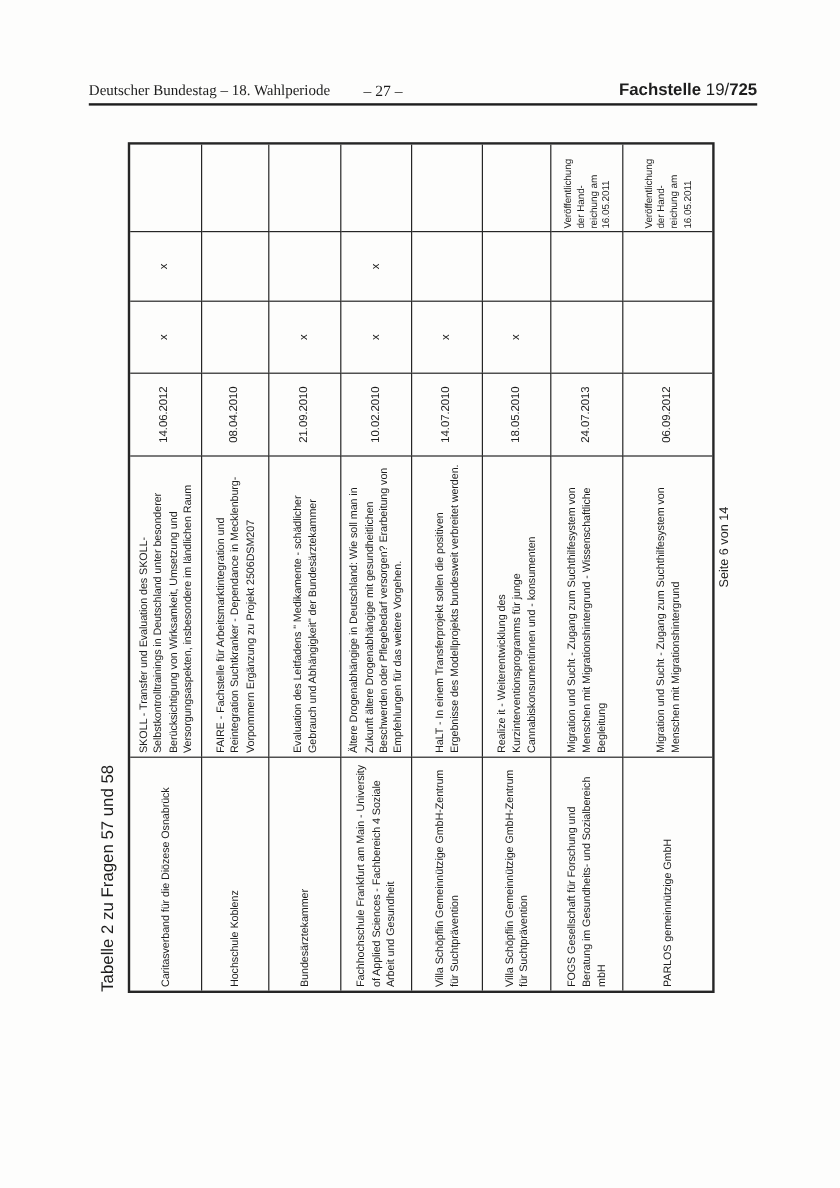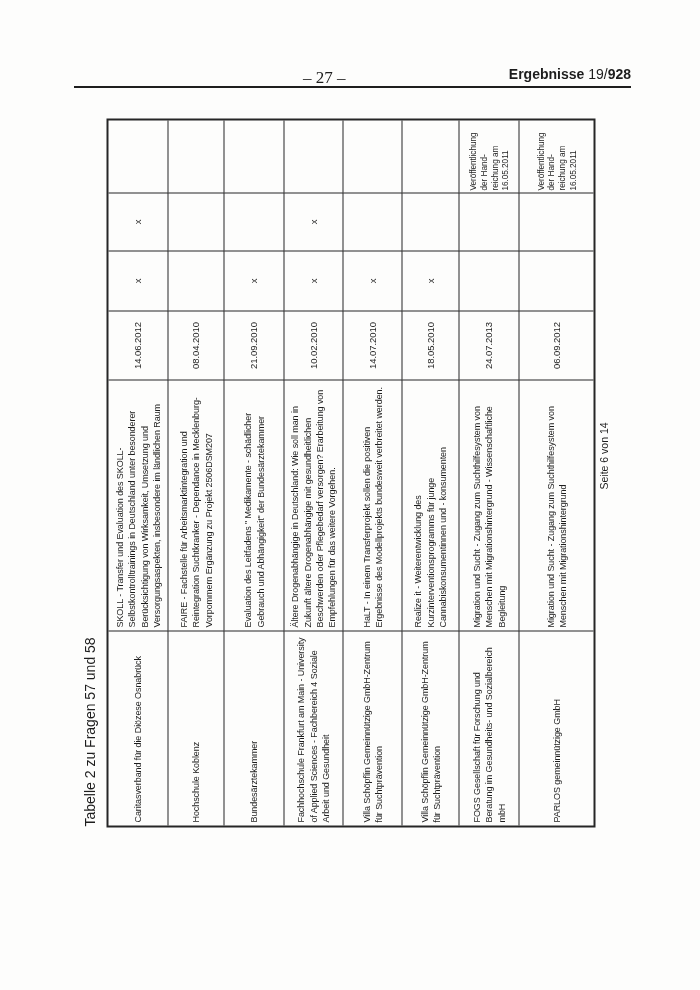--- a/index.html
+++ b/index.html
@@ -4,21 +4,21 @@
 <style>
   html,body { margin:0; padding:0; }
   body { background:#e9e9e9; }
   .sheet {
     position:relative; width:700px; height:990px; margin:0 auto;
     background:#fdfdfc; overflow:hidden;
     font-family:"Liberation Sans", sans-serif; color:#1d1d1d;
   }
   
   .hdr-left   { position:absolute; left:74px;  top:68px; font-family:"Liberation Serif", serif; font-size:12.5px; white-space:nowrap; }
-  .hdr-center { position:absolute; left:303px; top:68px; font-family:"Liberation Serif", serif; font-size:17px; white-space:nowrap; }
+  .hdr-center { position:absolute; left:303px; top:68px; font-family:"Liberation Serif", serif; font-size:13px; white-space:nowrap; }
   .hdr-right  { position:absolute; right:69px; top:66px; font-size:14px; font-weight:bold; white-space:nowrap; }
   .hdr-right .num-light { font-weight:normal; }
   .hdr-rule   { position:absolute; left:74px; top:86px; width:557px; height:2px; background:#1e1e1e; }
 
   
   .rot-wrap {
     position:absolute; left:1px; top:201px; width:705px; height:548px;
     transform:rotate(-90deg);
   }
   .tbl-title  { position:absolute; left:1px; top:2px; font-size:14px; white-space:nowrap; }
@@ -41,22 +41,23 @@
   .cell:nth-child(6n)   { border-right:none; }
   .cell:nth-child(n+43) { border-bottom:none; }
   .c-date, .c-mark { justify-content:center; text-align:center; font-size:9.5px; }
   .c-note { font-size:8.3px; line-height:10.6px; white-space:pre-line; padding:1px 2px; }
 </style>
 </head>
 <body>
 
 <div class="sheet">
 
+  <div class="hdr-left">Deutscher Bundestag – 18. Wahlperiode</div>
   <div class="hdr-center">– 27 –</div>
-  <div class="hdr-right"><span>Ergebnisse</span>&nbsp;<span class="num-light">19/</span><span>928</span></div>
+  <div class="hdr-right"><span>Fachstelle</span>&nbsp;<span class="num-light">19/</span><span>725</span></div>
   <div class="hdr-rule"></div>
 
   <div class="rot-wrap">
     <div class="tbl-title">Tabelle 2 zu Fragen 57 und 58</div>
 
     <div class="grid">
 
       <div class="cell c-org">Caritasverband für die Diözese Osnabrück</div>
       <div class="cell c-proj">SKOLL - Transfer und Evaluation des SKOLL-Selbstkontrolltrainings in Deutschland unter besonderer Berücksichtigung von Wirksamkeit, Umsetzung und Versorgungsaspekten, insbesondere im ländlichen Raum</div>
       <div class="cell c-date">14.06.2012</div>

